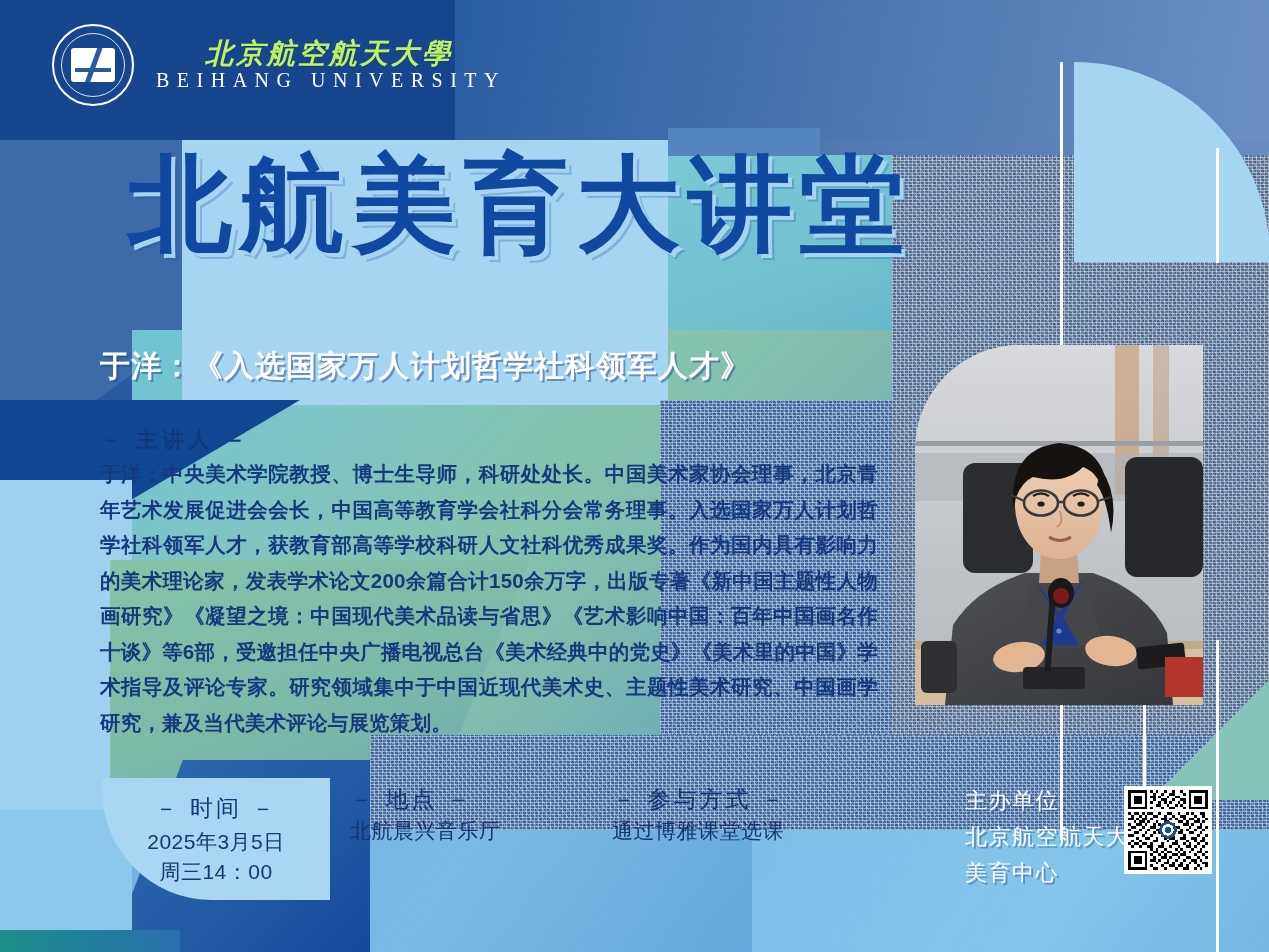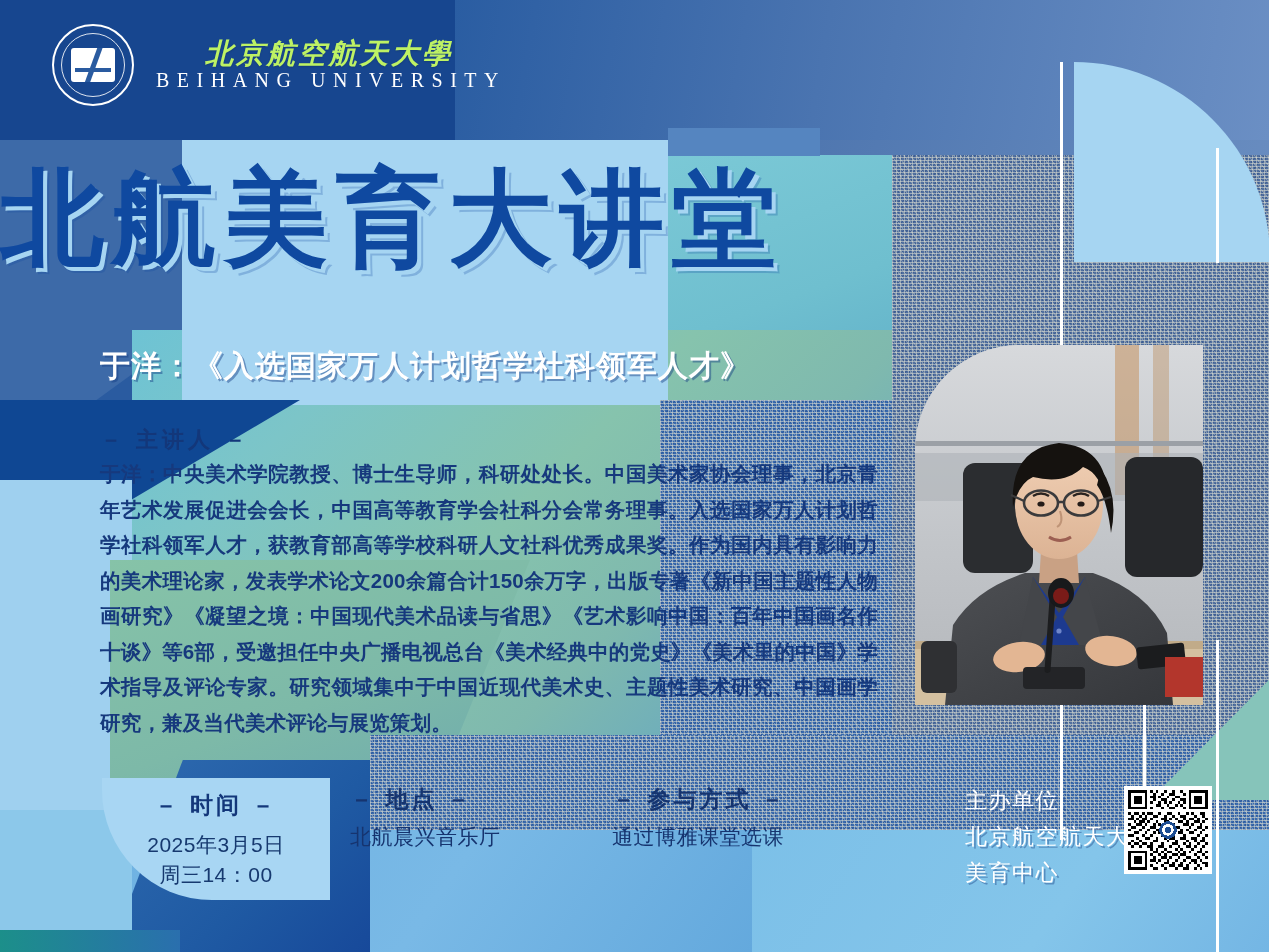--- a/index.html
+++ b/index.html
@@ -98,21 +98,21 @@
      background:#2a5ba0;transform:translateX(-50%) rotate(20deg);}
   #logo-seal-inner::before{content:"";position:absolute;left:4px;top:20px;width:36px;height:4px;background:#2a5ba0;}
   #logo-text{display:flex;flex-direction:column;gap:2px;}
   #logo-cn{font-family:"Liberation Serif","DejaVu Serif",serif;
      font-size:28px;font-weight:700;color:#bef264;letter-spacing:3px;line-height:1;
      font-style:italic;text-shadow:0 1px 2px rgba(0,0,0,.15);text-align:center;}
   #logo-en{font-family:"Liberation Serif","DejaVu Serif",serif;
      font-size:20px;color:#fff;letter-spacing:7.5px;line-height:1;padding-left:4px;}
 
   
-  #main-title{left:0;top:161px;width:1040px;text-align:left;
+  #main-title{left:0;top:147px;width:1040px;text-align:center;
      font-size:104px;font-weight:700;color:#0f49a0;letter-spacing:8px;
      line-height:1.1;white-space:nowrap;
      text-shadow:4px 4px 0 #a6d5f2, 6px 6px 0 rgba(15,73,160,.25);}
 
   
   #subtitle{left:100px;top:346px;width:790px;
      font-size:30px;font-weight:700;color:#ffffff;letter-spacing:1px;
      white-space:nowrap;text-shadow:2px 2px 0 rgba(20,60,130,.45);}
 
   
@@ -124,21 +124,21 @@
 
   
   #photo{left:915px;top:345px;width:288px;height:360px;
      overflow:hidden;border-top-left-radius:105px;background:#c9ccd1;}
   #photo svg{display:block;width:100%;height:100%;}
 
   
   #time-panel{left:102px;top:778px;width:228px;height:122px;background:#a8d6f3;
      border-bottom-left-radius:110px;
      display:flex;flex-direction:column;align-items:center;justify-content:center;gap:2px;}
-  .info-head{font-size:23px;font-weight:700;color:#13377a;letter-spacing:3px;margin-bottom:8px;}
+  .info-head{font-size:23px;font-weight:400;color:#13377a;letter-spacing:3px;margin-bottom:2px;}
   .info-line{font-size:21px;color:#13377a;font-weight:400;letter-spacing:.5px;line-height:1.32;}
   #time-panel .info-line{color:#16396f;}
 
   #place-block{left:350px;top:784px;width:250px;}
   #join-block{left:612px;top:784px;width:265px;}
   #place-block .info-head,#join-block .info-head{color:#16346f;}
   #place-block .info-line,#join-block .info-line{color:#16346f;font-weight:500;}
 
   
   #organizer{left:920px;top:786px;display:flex;flex-direction:column;gap:6px;}

